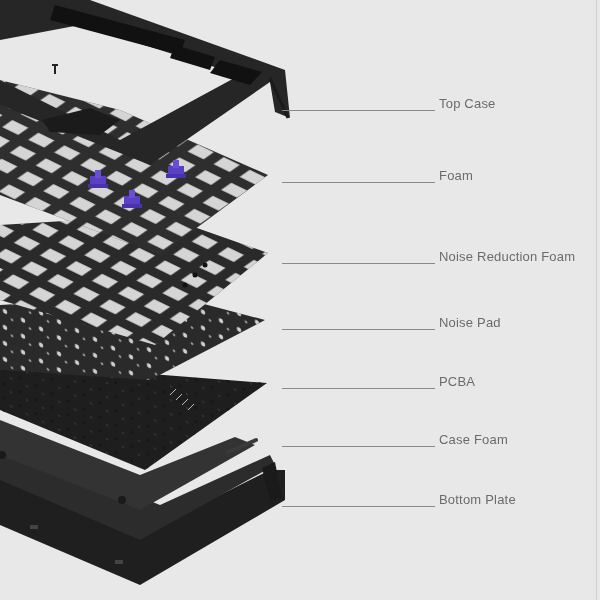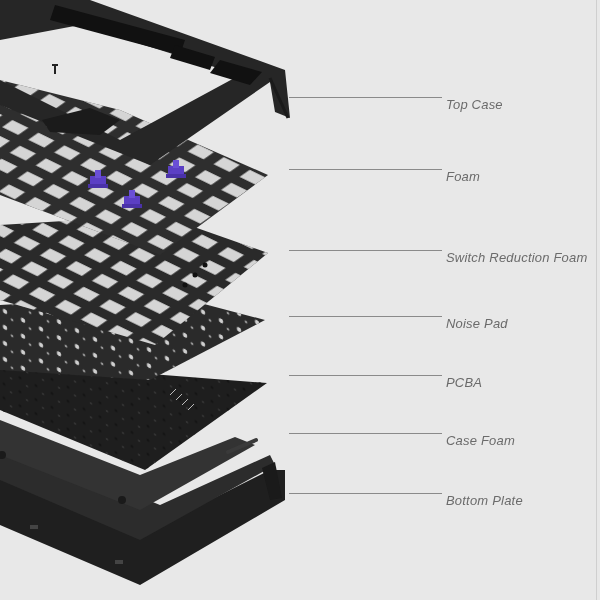--- a/index.html
+++ b/index.html
@@ -1,19 +1,19 @@
 <!DOCTYPE html>
 <html><head>
 <meta charset="utf-8">
 <style>
   html, body { margin:0; padding:0; }
   body { width:600px; height:600px; background:#e8e8e8; position:relative; overflow:hidden; font-family:"Liberation Sans", sans-serif; }
   .edge-line { position:absolute; left:596px; top:0; width:1px; height:600px; background:#cfcfcf; }
   svg.art { position:absolute; left:0; top:0; width:600px; height:600px; }
-  .callout { position:absolute; left:289px; height:14px; display:flex; align-items:flex-start;font-style:italic; }
+  .callout { position:absolute; left:282px; height:14px; display:flex; align-items:flex-end; }
   .callout .line { width:153px; height:1px; background:#8a8a8a; }
   .callout .label { margin-left:4px; font-size:13px; color:#6b6b6b; letter-spacing:0.2px; white-space:nowrap; }
 </style>
 </head>
 <body>
 
 <div class="edge-line"></div>
 
 <svg class="art" viewBox="0 0 600 600">
   <defs>
@@ -105,21 +105,21 @@
 <div class="callout" style="top:97px">
   <div class="line"></div>
   <span class="label">Top Case</span>
 </div>
 <div class="callout" style="top:169px">
   <div class="line"></div>
   <span class="label">Foam</span>
 </div>
 <div class="callout" style="top:250px">
   <div class="line"></div>
-  <span class="label">Switch Reduction Foam</span>
+  <span class="label">Noise Reduction Foam</span>
 </div>
 <div class="callout" style="top:316px">
   <div class="line"></div>
   <span class="label">Noise Pad</span>
 </div>
 <div class="callout" style="top:375px">
   <div class="line"></div>
   <span class="label">PCBA</span>
 </div>
 <div class="callout" style="top:433px">

